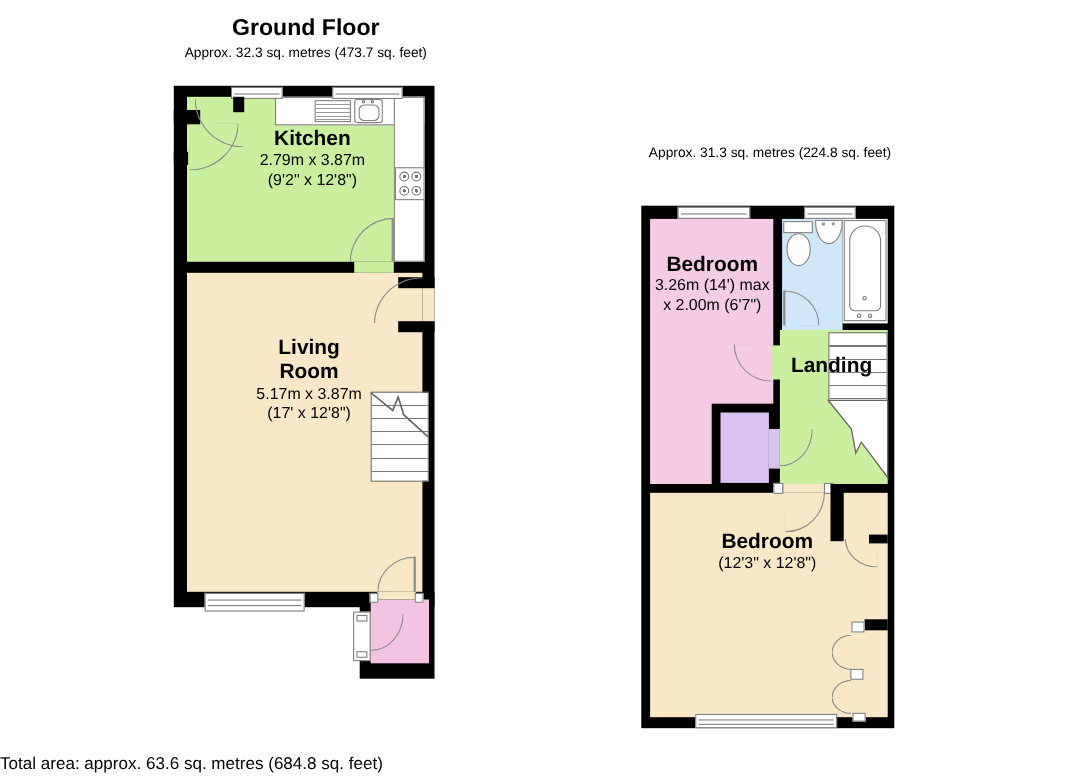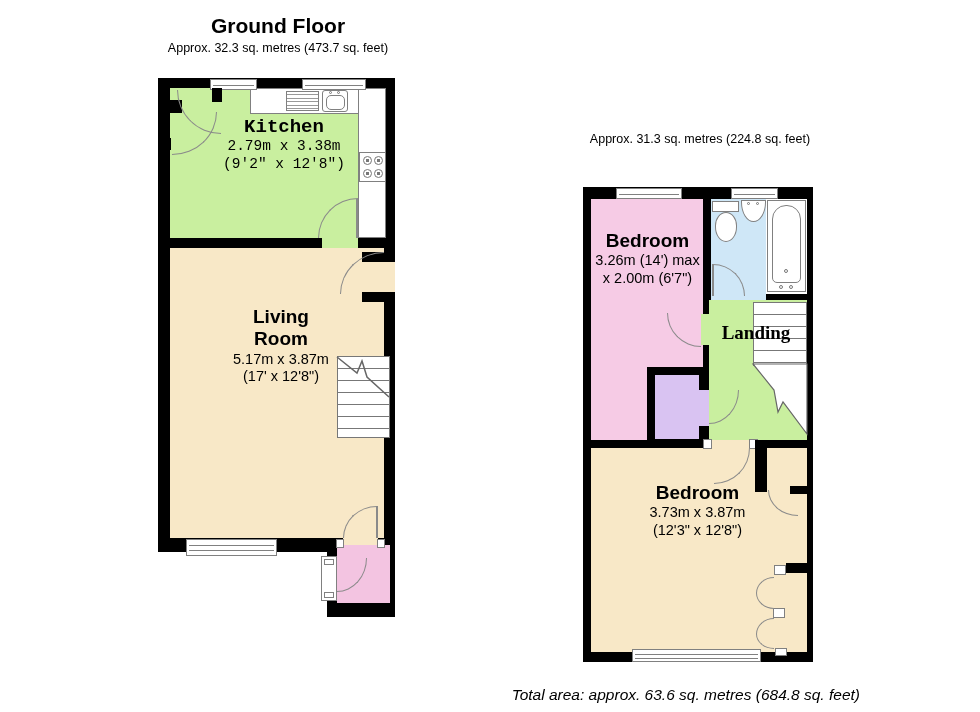--- a/index.html
+++ b/index.html
@@ -15,21 +15,21 @@
   .arc.tl{border-top:1.5px solid #8a8a8a;border-left:1.5px solid #8a8a8a;border-top-left-radius:100% 100%;}
   .arc.tr{border-top:1.5px solid #8a8a8a;border-right:1.5px solid #8a8a8a;border-top-right-radius:100% 100%;}
   .arc.bl{border-bottom:1.5px solid #8a8a8a;border-left:1.5px solid #8a8a8a;border-bottom-left-radius:100% 100%;}
   .arc.br{border-bottom:1.5px solid #8a8a8a;border-right:1.5px solid #8a8a8a;border-bottom-right-radius:100% 100%;}
   .leaf{position:absolute;background:#8a8a8a;}
   .label{position:absolute;text-align:center;line-height:1.18;}
   .floor-title{font-size:21px;font-weight:bold;}
   .floor-sub{font-size:12.5px;margin-top:2px;}
   .room-name{font-size:19px;font-weight:bold;}
   .room-dims{font-size:14.5px;}
-  .footer-text{position:absolute;left:0;top:686px;width:860px;text-align:right;font-size:15.5px;font-style:italic;}
+  .footer-text{position:absolute;left:0;top:686px;width:860px;text-align:left;font-size:15.5px;}
   .steps{background:repeating-linear-gradient(to bottom,#fff 0px,#fff 11px,#777 11px,#777 12px);}
   .burner{position:absolute;width:9px;height:9px;border:1px solid #777;border-radius:50%;
           background:radial-gradient(circle at 50% 50%, #777 0 1.5px, transparent 1.6px);box-sizing:border-box;}
   .dot{position:absolute;border:1px solid #777;border-radius:50%;background:#fff;box-sizing:border-box;}
   svg{position:absolute;overflow:visible;}
 </style>
 </head>
 <body>
 
 <div class="canvas">
@@ -98,23 +98,23 @@
   <div class="fixture nob" style="left:377px;top:539px;width:8px;height:9px;border:1px solid #808080;"></div>
   <div class="leaf" style="left:376px;top:506px;width:2px;height:32px;"></div>
   <div class="arc tl" style="left:343px;top:506px;width:34px;height:32px;"></div>
 
   <div class="fixture" style="left:321px;top:556px;width:16px;height:45px;">
     <div class="abs" style="left:2px;top:2px;width:10px;height:6px;border:1px solid #808080;"></div>
     <div class="abs" style="left:2px;bottom:2px;width:10px;height:6px;border:1px solid #808080;"></div>
   </div>
   <div class="arc br" style="left:337px;top:558px;width:30px;height:34px;"></div>
 
-  <div class="label" style="left:196px;top:116px;width:176px;font-family:Liberation Mono, monospace;">
+  <div class="label" style="left:196px;top:116px;width:176px;">
     <div class="room-name">Kitchen</div>
-    <div class="room-dims">2.79m x 3.38m</div>
+    <div class="room-dims">2.79m x 3.87m</div>
     <div class="room-dims">(9'2" x 12'8")</div>
   </div>
   <div class="label" style="left:186px;top:306px;width:190px;">
     <div class="room-name" style="max-width:96px;margin:0 auto;">Living Room</div>
     <div class="room-dims">5.17m x 3.87m</div>
     <div class="room-dims">(17' x 12'8")</div>
   </div>
 
   <div class="label" style="left:550px;top:130px;width:300px;">
     <div class="floor-sub">Approx. 31.3 sq. metres (224.8 sq. feet)</div>
@@ -185,24 +185,23 @@
   <div class="arc tl" style="left:756px;top:577px;width:18px;height:16px;"></div>
   <div class="arc bl" style="left:756px;top:593px;width:18px;height:16px;"></div>
   <div class="arc tl" style="left:756px;top:618px;width:18px;height:16px;"></div>
   <div class="arc bl" style="left:756px;top:634px;width:18px;height:15px;"></div>
 
   <div class="label" style="left:590px;top:230px;width:115px;">
     <div class="room-name">Bedroom</div>
     <div class="room-dims">3.26m (14') max</div>
     <div class="room-dims">x 2.00m (6'7")</div>
   </div>
-  <div class="label" style="left:702px;top:322px;width:108px;font-family:Liberation Serif, serif;">
+  <div class="label" style="left:702px;top:322px;width:108px;">
     <div class="room-name">Landing</div>
   </div>
   <div class="label" style="left:590px;top:482px;width:215px;">
     <div class="room-name">Bedroom</div>
-    <div class="room-dims">3.73m x 3.87m</div>
     <div class="room-dims">(12'3" x 12'8")</div>
   </div>
 
   <div class="footer-text">Total area: approx. 63.6 sq. metres (684.8 sq. feet)</div>
 
 </div>
 
 </body></html>

